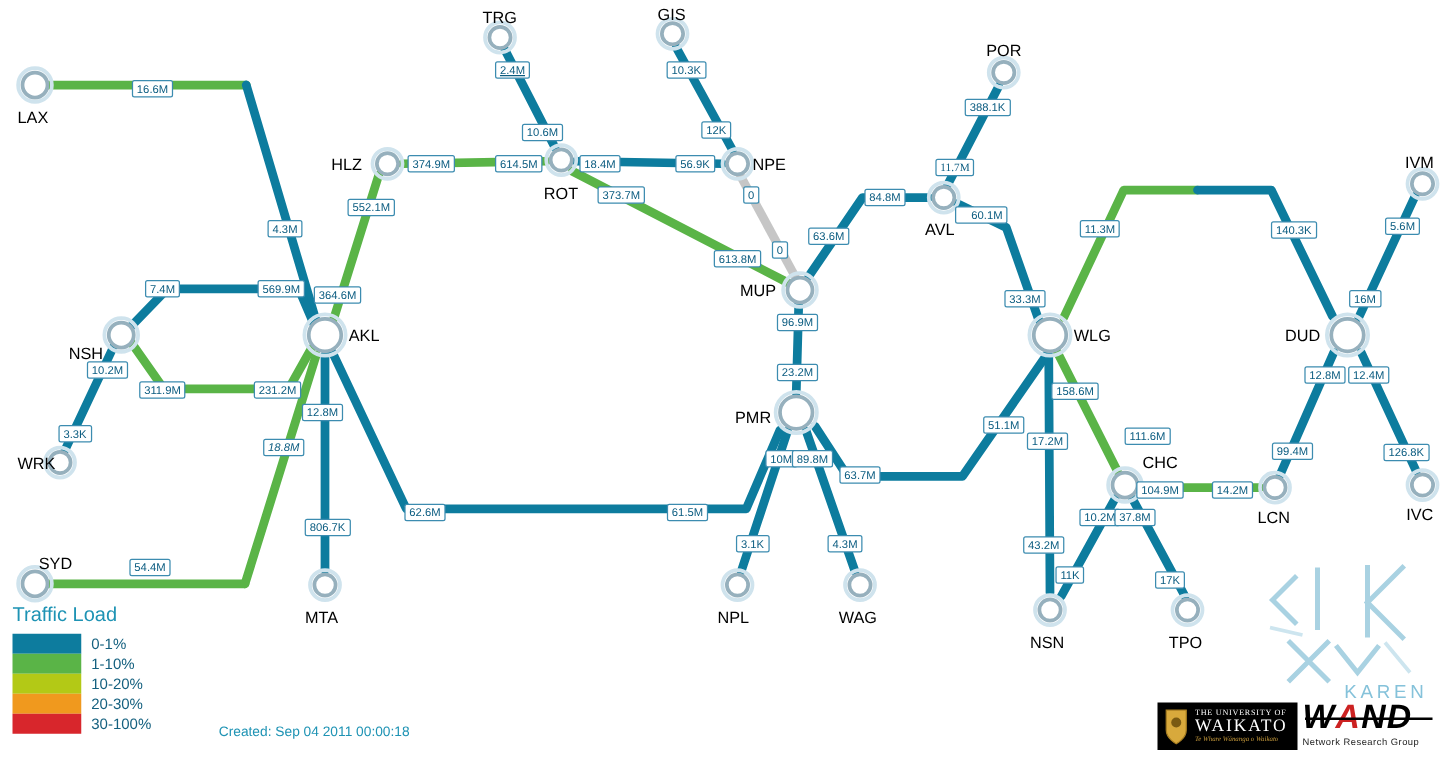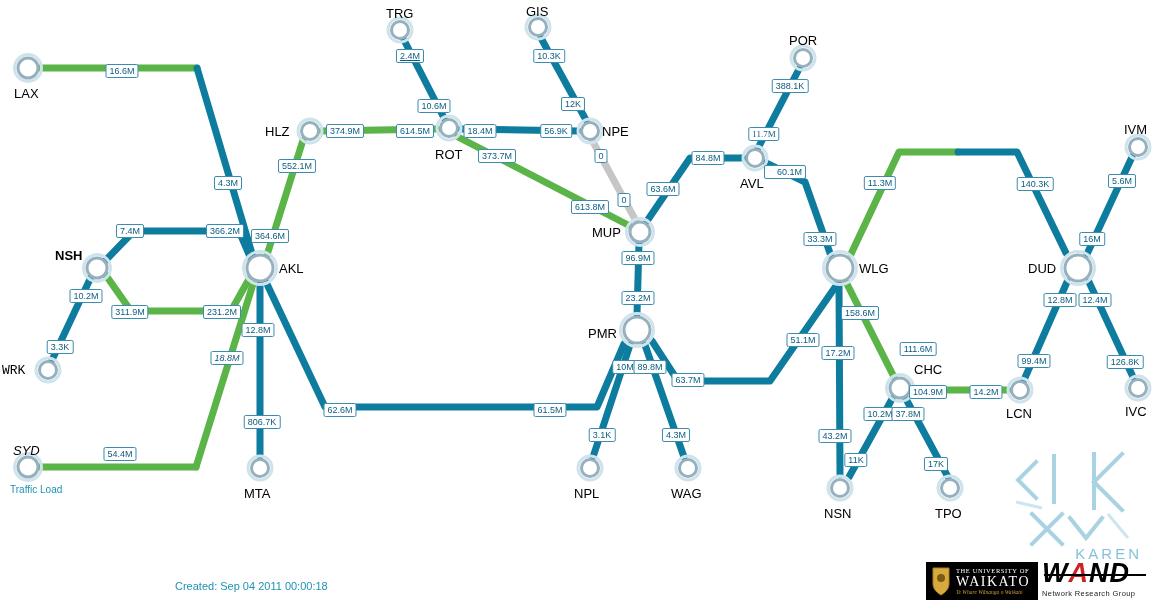--- a/index.html
+++ b/index.html
@@ -3,21 +3,21 @@
 <meta charset="utf-8">
 <style>
   html,body{margin:0;padding:0;background:#fff;}
   body{font-family:"Liberation Sans",sans-serif;}
   .map{position:relative;width:1152px;height:610px;background:#ffffff;overflow:hidden;}
   #map-svg{position:absolute;left:0;top:0;}
   .node-label{position:absolute;font-size:13px;color:#000;white-space:nowrap;}
   .edge-label{position:absolute;transform:translate(-50%,-50%);font-size:9px;line-height:10px;
     padding:1px 3px;background:#fff;border:1px solid #3c8cb0;border-radius:2px;color:#0b5c80;white-space:nowrap;}
   .legend{position:absolute;left:10px;top:484px;}
-  .legend-title{font-size:10px;color:#1e93b4;margin-bottom:5px;}
+  .legend-title{font-size:16px;color:#1e93b4;margin-bottom:5px;}
   .legend-row{display:flex;align-items:center;height:16px;}
   .legend-swatch{width:55px;height:16px;}
   .legend-label{margin-left:8px;font-size:12px;color:#14607f;}
   .created{position:absolute;left:175px;top:580px;font-size:11px;color:#1e93b4;}
   
   .waikato{position:absolute;left:926px;top:562px;width:112px;height:38px;background:#000;
     display:flex;align-items:center;padding:2px 5px;box-sizing:border-box;}
   .wk-crest{margin-right:5px;flex:0 0 auto;}
   .wk-text{display:flex;flex-direction:column;color:#fff;font-family:"Liberation Serif",serif;}
   .wk-line1{font-size:6.5px;letter-spacing:.6px;}
@@ -119,20 +119,42 @@
       <circle cx="688" cy="468" r="12" fill="none" stroke="#cfe3ed" stroke-width="3"></circle>
       <circle cx="688" cy="468" r="8.5" fill="#ffffff" stroke="#96b0bd" stroke-width="3"></circle>
       <circle cx="840" cy="488" r="12" fill="none" stroke="#cfe3ed" stroke-width="3"></circle>
       <circle cx="840" cy="488" r="8.5" fill="#ffffff" stroke="#96b0bd" stroke-width="3"></circle>
       <circle cx="950" cy="488" r="12" fill="none" stroke="#cfe3ed" stroke-width="3"></circle>
       <circle cx="950" cy="488" r="8.5" fill="#ffffff" stroke="#96b0bd" stroke-width="3"></circle>
     </svg>
 
   <div class="legend">
     <div class="legend-title">Traffic Load</div>
+    <div id="legend-rows">
+        <div class="legend-row">
+          <div class="legend-swatch" style="background: rgb(13, 124, 158);"></div>
+          <span class="legend-label">0-1%</span>
+        </div>
+        <div class="legend-row">
+          <div class="legend-swatch" style="background: rgb(90, 180, 71);"></div>
+          <span class="legend-label">1-10%</span>
+        </div>
+        <div class="legend-row">
+          <div class="legend-swatch" style="background: rgb(179, 201, 22);"></div>
+          <span class="legend-label">10-20%</span>
+        </div>
+        <div class="legend-row">
+          <div class="legend-swatch" style="background: rgb(240, 153, 30);"></div>
+          <span class="legend-label">20-30%</span>
+        </div>
+        <div class="legend-row">
+          <div class="legend-swatch" style="background: rgb(216, 38, 44);"></div>
+          <span class="legend-label">30-100%</span>
+        </div>
+      </div>
   </div>
 
   <div class="created">Created: Sep 04 2011 00:00:18</div>
 
   <div class="karen">
     <svg width="146" height="116" viewBox="0 0 146 116">
       <g fill="none" stroke="#a9d2e2" stroke-width="4" stroke-linecap="square">
         <polyline points="34,14 16,32 34,50"></polyline>
         <line x1="52" y1="8" x2="52" y2="54"></line>
         <line x1="92" y1="6" x2="92" y2="60"></line>
@@ -173,42 +195,42 @@
   </div>
 <div class="node-label" style="left: 14px; top: 86px;">LAX</div>
     <div class="node-label" style="left: 386px; top: 6px;">TRG</div>
     <div class="node-label" style="left: 526px; top: 4px;">GIS</div>
     <div class="node-label" style="left: 789px; top: 33px;">POR</div>
     <div class="node-label" style="left: 1124px; top: 122px;">IVM</div>
     <div class="node-label" style="left: 265px; top: 124px;">HLZ</div>
     <div class="node-label" style="left: 435px; top: 147px;">ROT</div>
     <div class="node-label" style="left: 602px; top: 124px;">NPE</div>
     <div class="node-label" style="left: 740px; top: 176px;">AVL</div>
-    <div class="node-label" style="left: 55px; top: 248px; font-weight: bold;">NSH</div>
+    <div class="node-label" style="left: 55px; top: 275px;">NSH</div>
     <div class="node-label" style="left: 279px; top: 261px;">AKL</div>
     <div class="node-label" style="left: 592px; top: 225px;">MUP</div>
     <div class="node-label" style="left: 859px; top: 261px;">WLG</div>
     <div class="node-label" style="left: 1028px; top: 261px;">DUD</div>
-    <div class="node-label" style="left: 2px; top: 363px; font-family: Liberation Mono, monospace;">WRK</div>
+    <div class="node-label" style="left: 14px; top: 363px;">WRK</div>
     <div class="node-label" style="left: 588px; top: 326px;">PMR</div>
     <div class="node-label" style="left: 914px; top: 362px;">CHC</div>
     <div class="node-label" style="left: 1006px; top: 406px;">LCN</div>
     <div class="node-label" style="left: 1125px; top: 404px;">IVC</div>
-    <div class="node-label" style="left: 13px; top: 443px; font-style: italic;">SYD</div>
+    <div class="node-label" style="left: 31px; top: 443px;">SYD</div>
     <div class="node-label" style="left: 244px; top: 486px;">MTA</div>
     <div class="node-label" style="left: 574px; top: 486px;">NPL</div>
     <div class="node-label" style="left: 671px; top: 486px;">WAG</div>
     <div class="node-label" style="left: 824px; top: 506px;">NSN</div>
     <div class="node-label" style="left: 935px; top: 506px;">TPO</div>
     <div class="edge-label" style="left: 122px; top: 71px;">16.6M</div>
     <div class="edge-label" style="left: 228px; top: 183px;">4.3M</div>
     <div class="edge-label" style="left: 120px; top: 454px;">54.4M</div>
     <div class="edge-label" style="left: 227px; top: 358px; font-style: italic;">18.8M</div>
     <div class="edge-label" style="left: 130px; top: 231px;">7.4M</div>
-    <div class="edge-label" style="left: 225px; top: 231px;">366.2M</div>
+    <div class="edge-label" style="left: 225px; top: 231px;">569.9M</div>
     <div class="edge-label" style="left: 86px; top: 296px;">10.2M</div>
     <div class="edge-label" style="left: 60px; top: 347px;">3.3K</div>
     <div class="edge-label" style="left: 130px; top: 312px;">311.9M</div>
     <div class="edge-label" style="left: 222px; top: 312px;">231.2M</div>
     <div class="edge-label" style="left: 297px; top: 166px;">552.1M</div>
     <div class="edge-label" style="left: 270px; top: 236px;">364.6M</div>
     <div class="edge-label" style="left: 345px; top: 131px;">374.9M</div>
     <div class="edge-label" style="left: 415px; top: 131px;">614.5M</div>
     <div class="edge-label" style="left: 410px; top: 56px; text-decoration: underline;">2.4M</div>
     <div class="edge-label" style="left: 434px; top: 106px;">10.6M</div>

